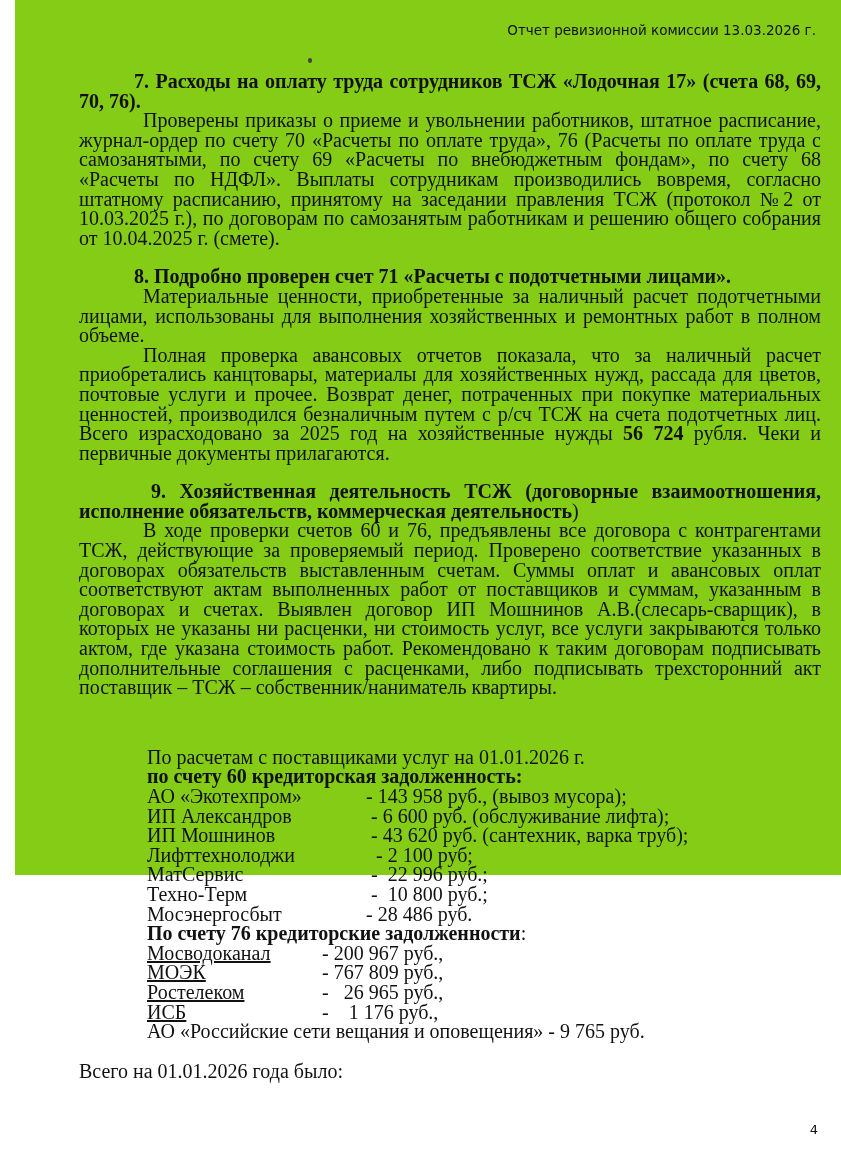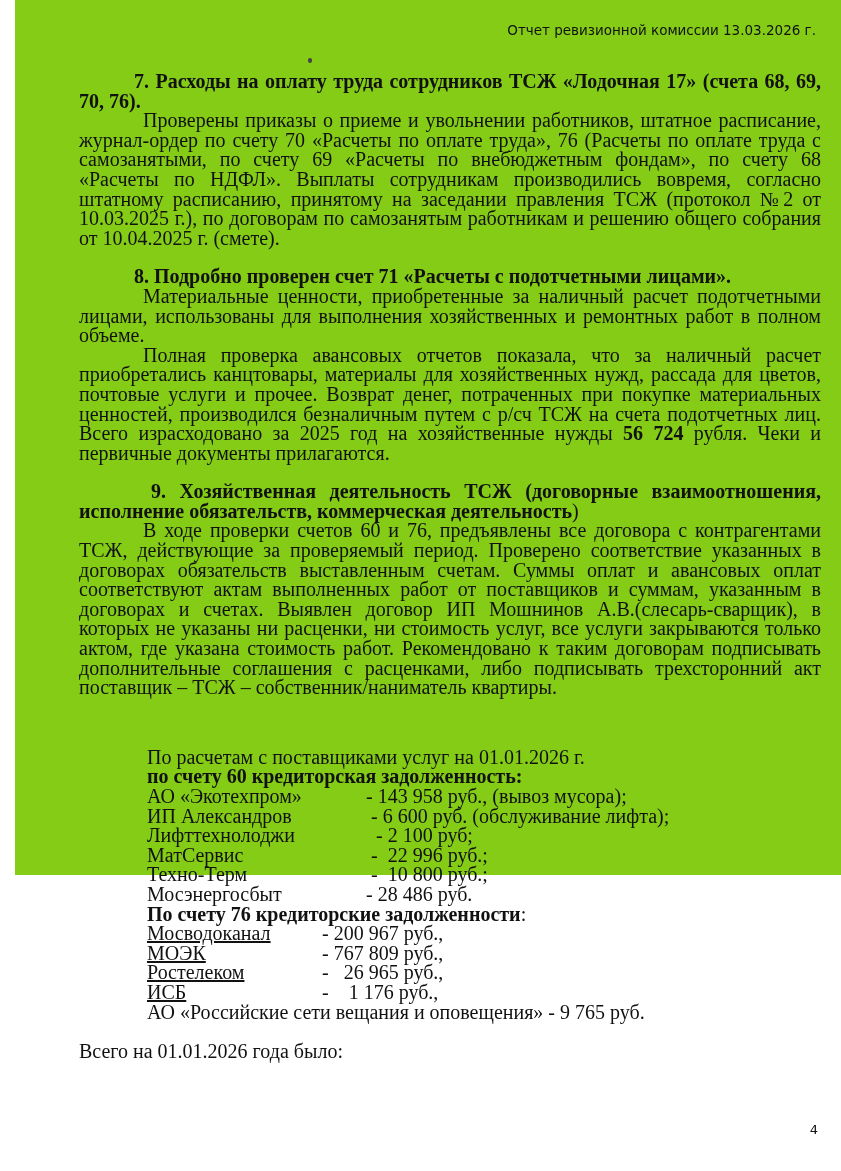--- a/index.html
+++ b/index.html
@@ -48,20 +48,22 @@
       <div>
         <div class="row">
             <span class="n1">АО «Экотехпром»</span>
             <span style="white-space:pre">- 143 958 руб., (вывоз мусора);</span>
           </div>
         <div class="row">
             <span class="n1">ИП Александров</span>
             <span style="white-space:pre"> - 6 600 руб. (обслуживание лифта);</span>
           </div>
         <div class="row">
+            <span class="n1">ИП Мошнинов</span>
+            <span style="white-space:pre"> - 43 620 руб. (сантехник, варка труб);</span>
           </div>
         <div class="row">
             <span class="n1">Лифттехнолоджи</span>
             <span style="white-space:pre">  - 2 100 руб;</span>
           </div>
         <div class="row">
             <span class="n1">МатСервис</span>
             <span style="white-space:pre"> -  22 996 руб.;</span>
           </div>
         <div class="row">

